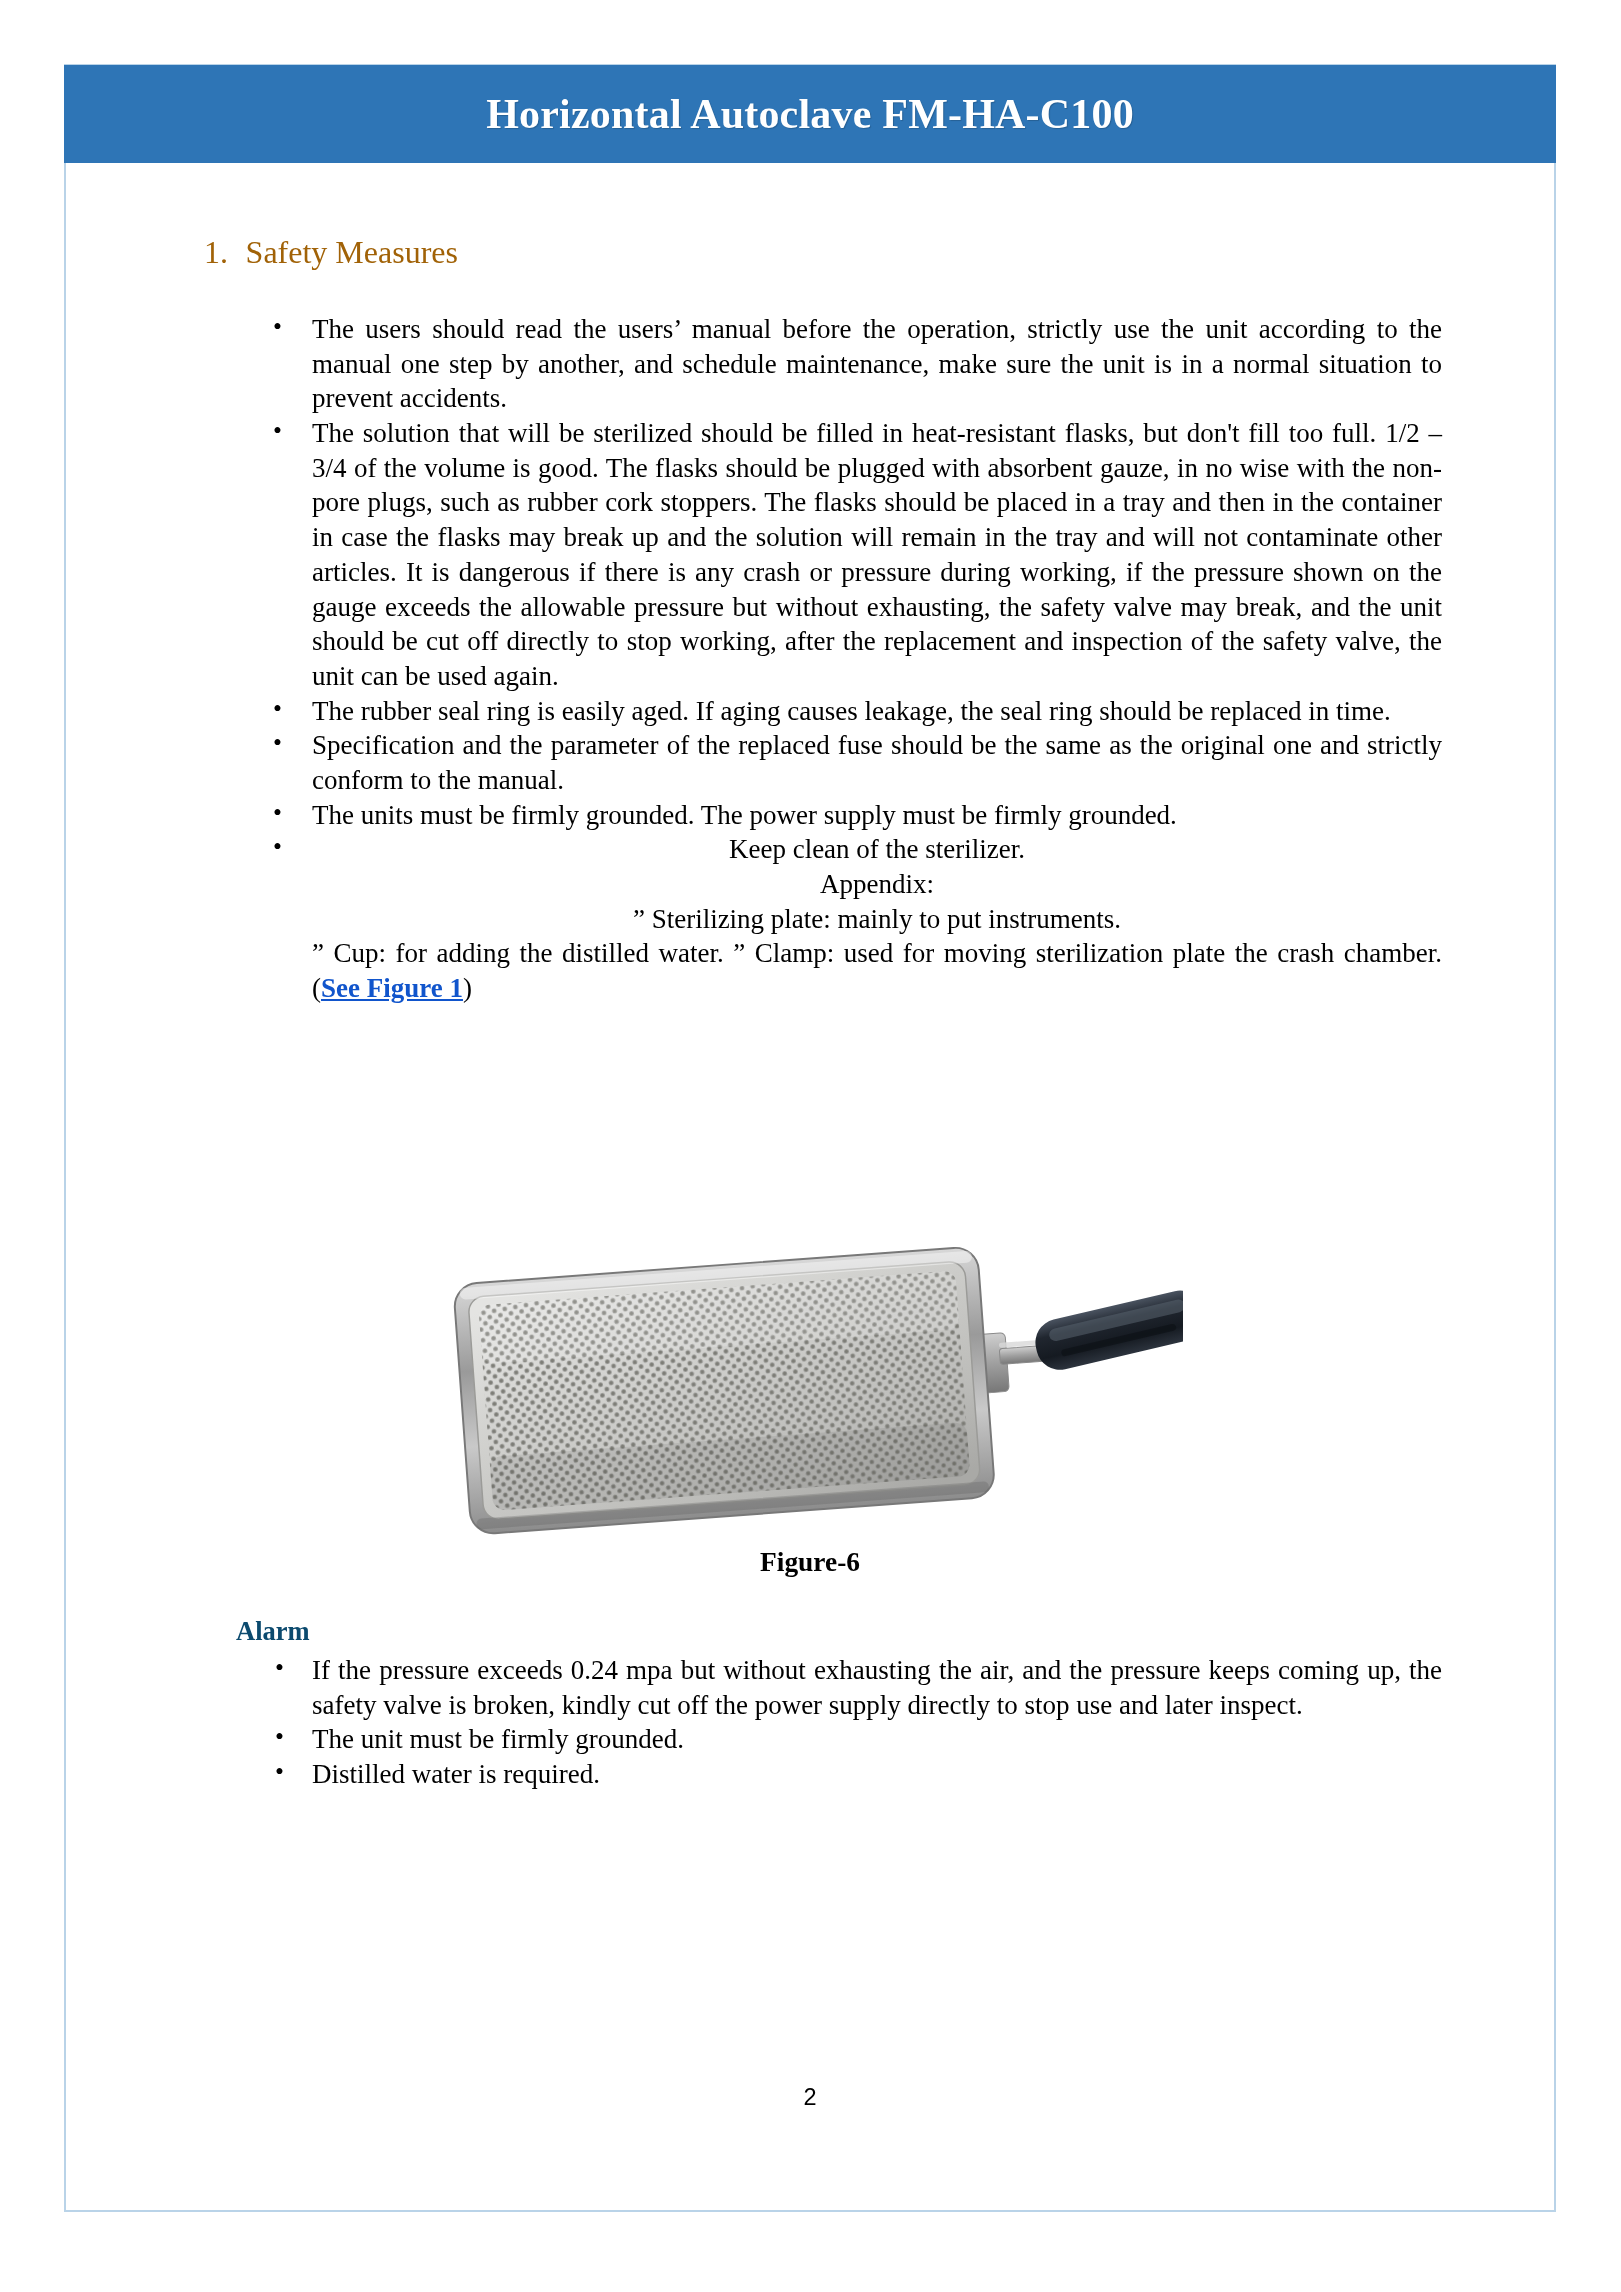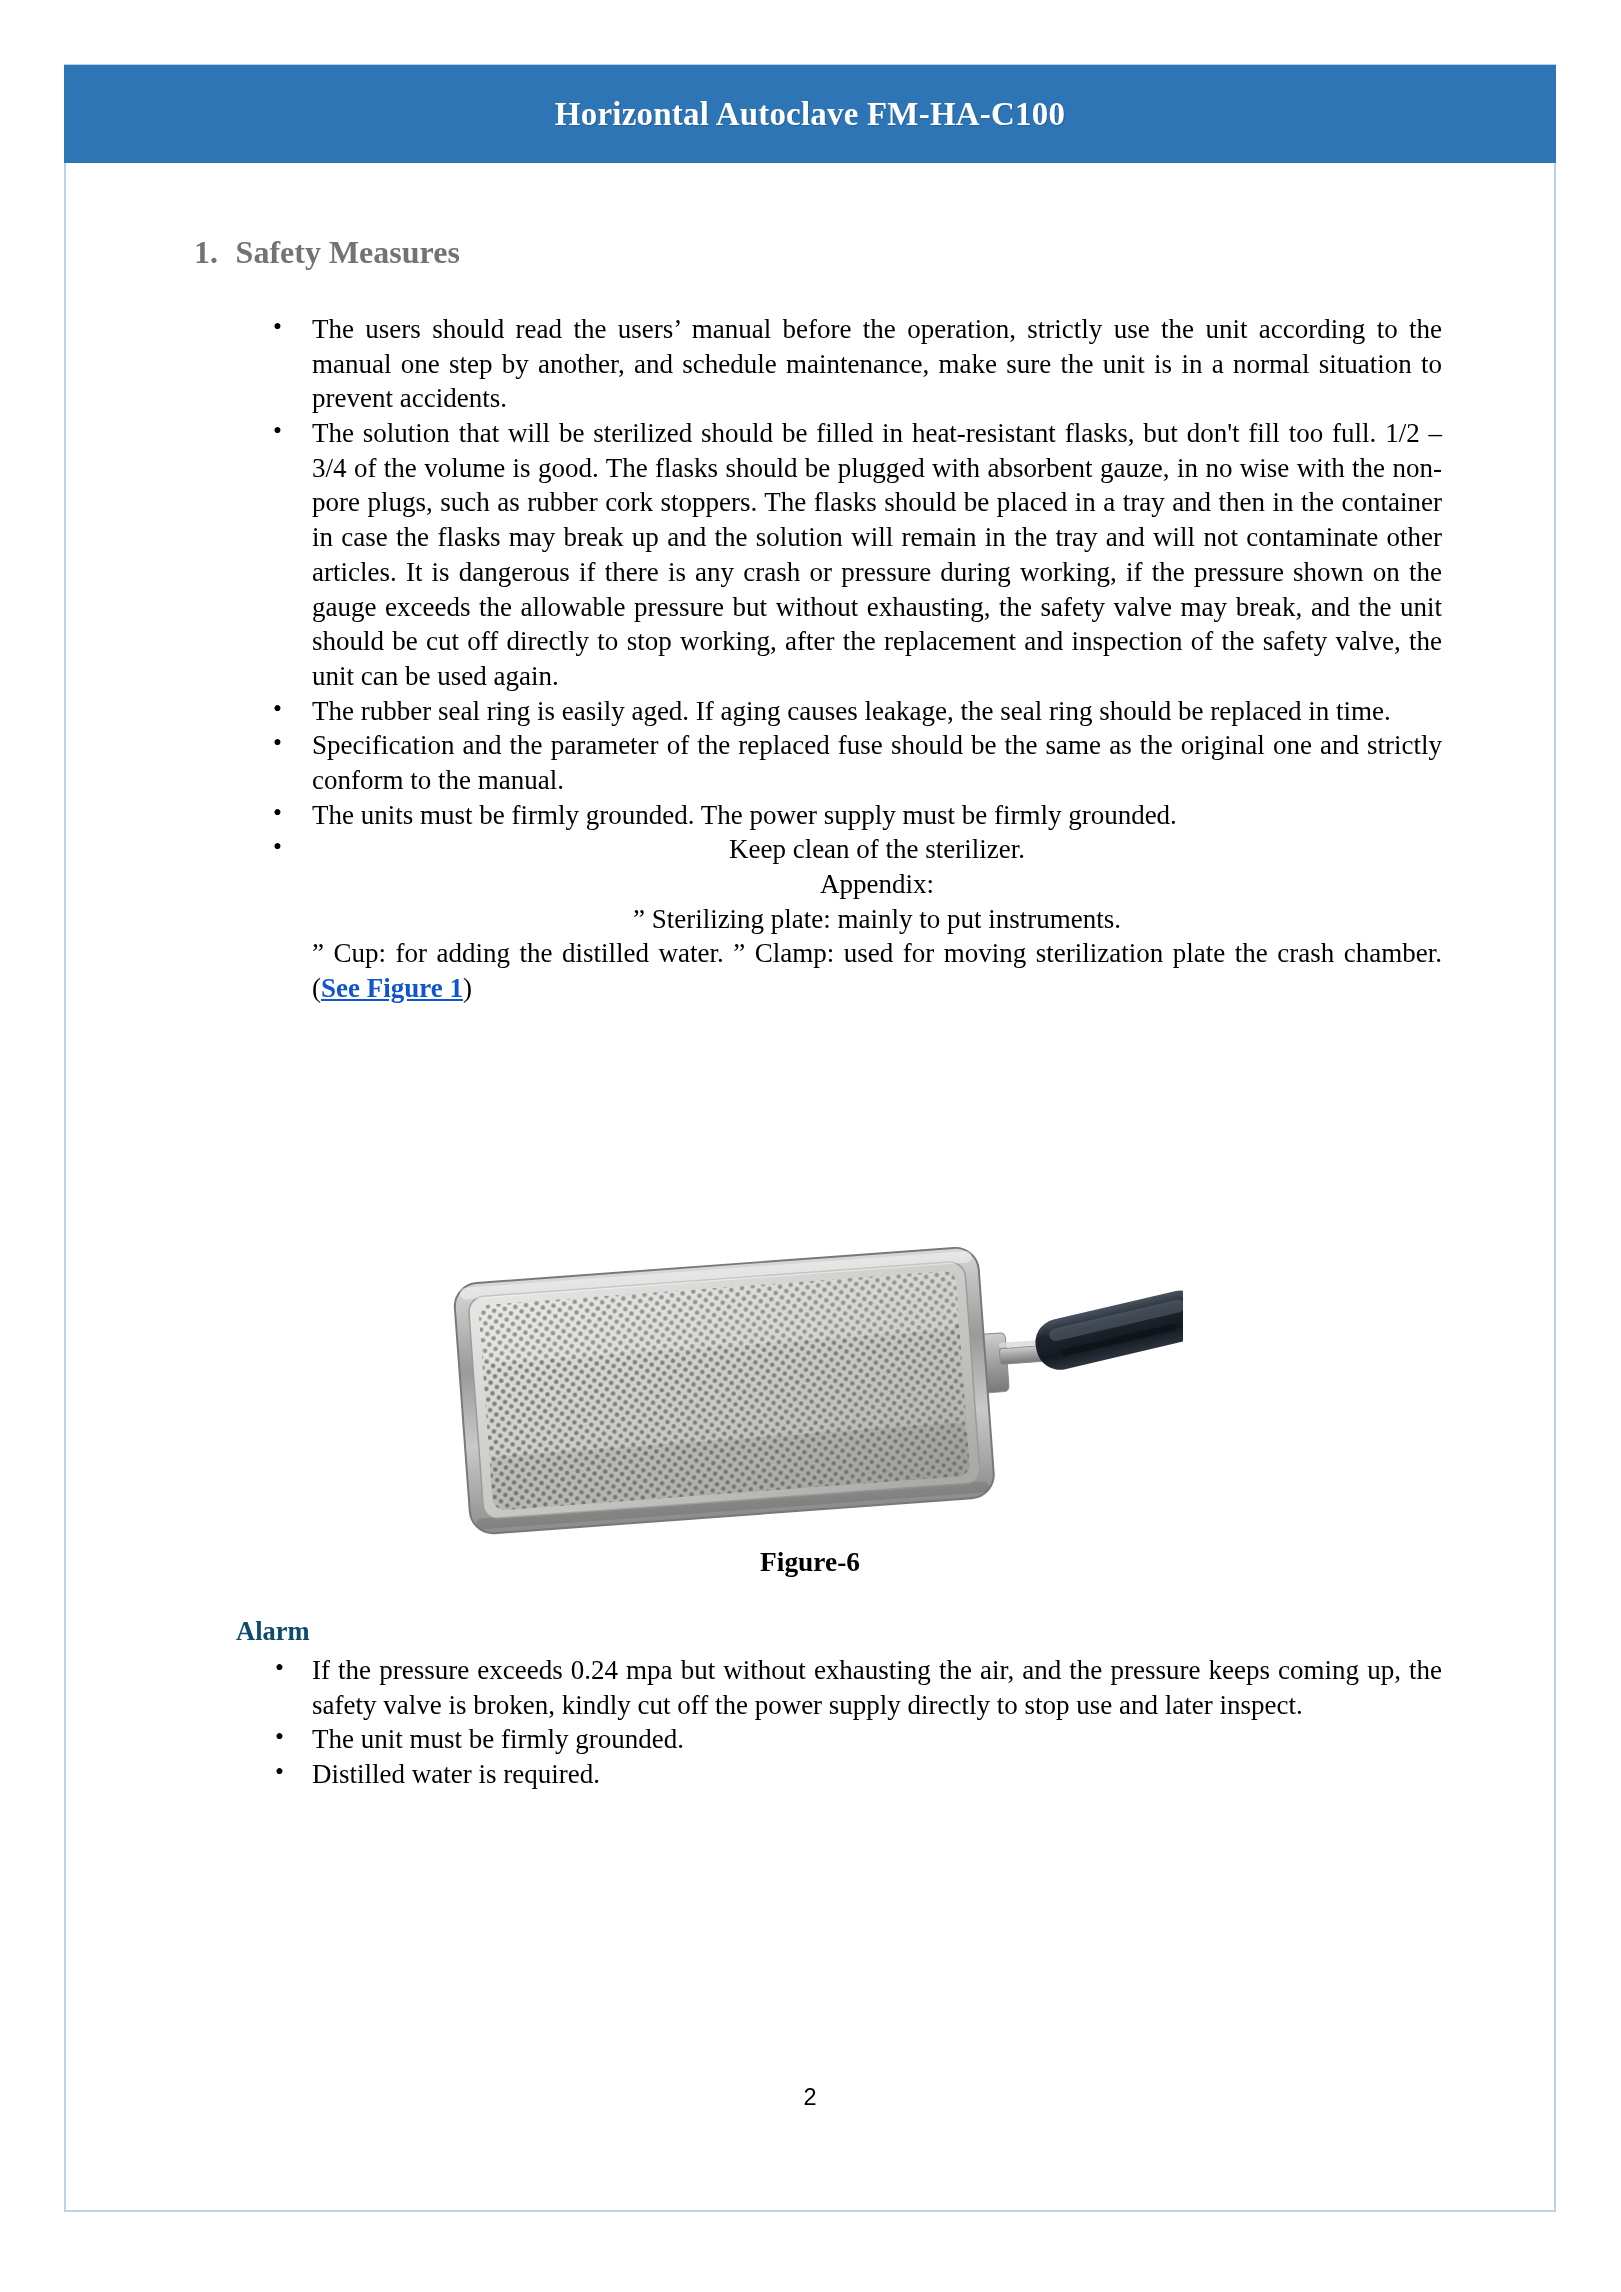--- a/index.html
+++ b/index.html
@@ -37,42 +37,42 @@
     background: #2e75b6;
     display: flex;
     align-items: center;
     justify-content: center;
     box-sizing: border-box;
   }
   .header-title {
     color: #ffffff;
     font-family: "Liberation Serif", "DejaVu Serif", serif;
     font-weight: bold;
-    font-size: 33px;
+    font-size: 42px;
     letter-spacing: 0.2px;
     text-shadow: 1px 1px 1px rgba(0,0,0,0.18);
   }
 
   
   .content {
     position: absolute;
     left: 64px;
     top: 163px;
     width: 1492px;
     height: 2049px;
     box-sizing: border-box;
   }
 
   .section-heading {
     position: absolute;
-    left: 130px;
+    left: 140px;
     top: 71px;
-    color: #737373;
-    font-family: "Liberation Serif", "DejaVu Serif", serif;
-    font-weight: bold;
+    color: #a16207;
+    font-family: "Liberation Serif", "DejaVu Serif", serif;
+    font-weight: normal;
     font-size: 32px;
     white-space: nowrap;
   }
   .section-heading .num { margin-right: 17.6px; }
 
   
   .bullet-list {
     position: absolute;
     left: 172px;
     top: 149px;

